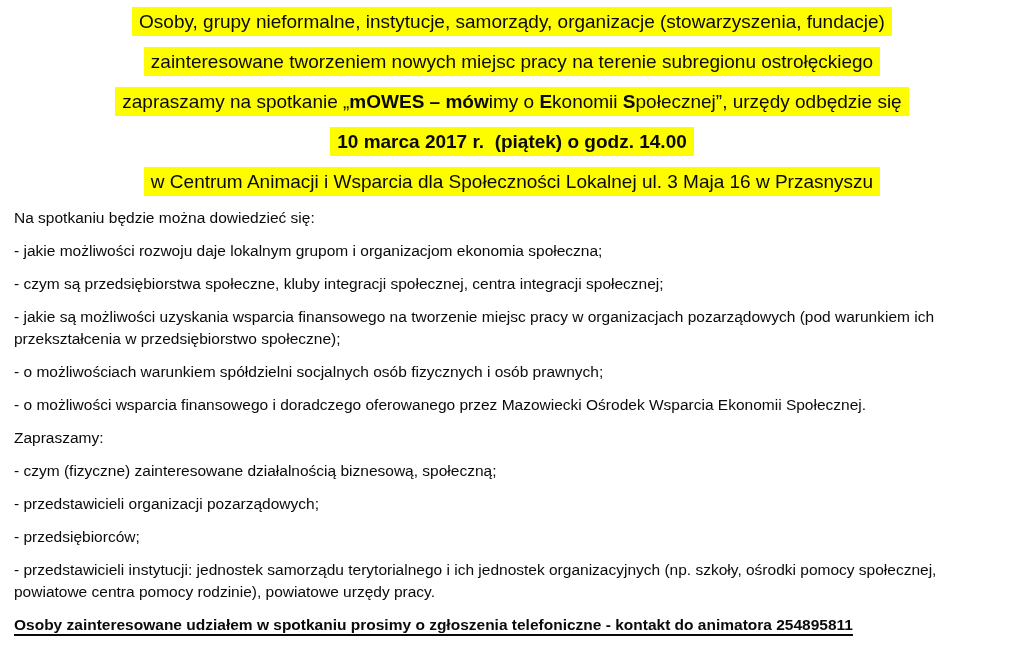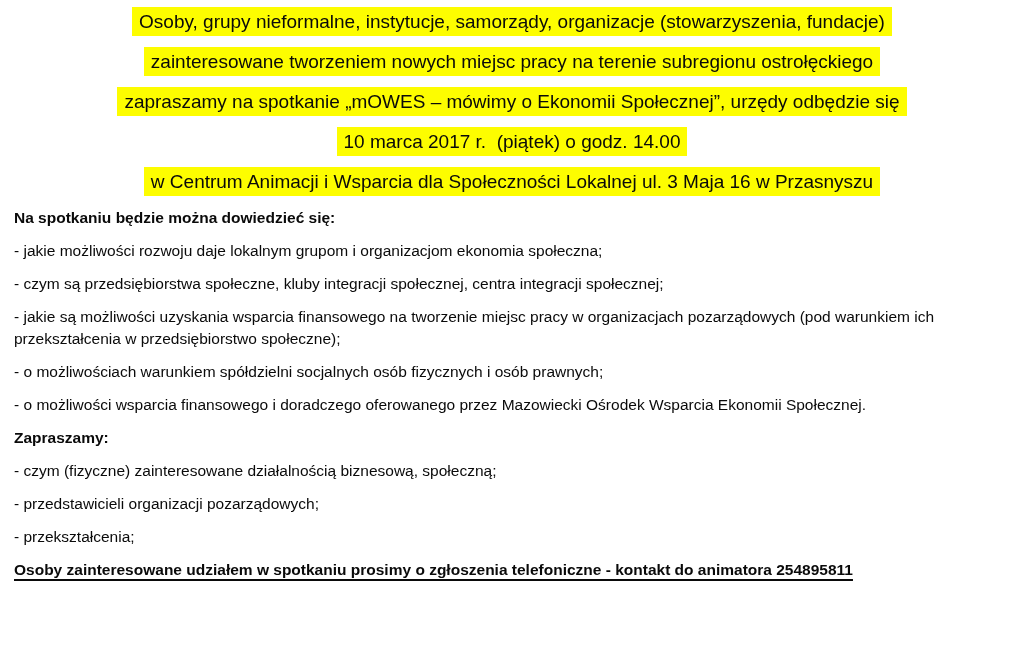--- a/index.html
+++ b/index.html
@@ -30,29 +30,29 @@
   }
   .hl {
     display: inline-block;
     background: var(--highlight, #fdfd00);
     color: var(--text, #000000);
     font-size: 19px;
     line-height: 29px;
     padding: 0 7px;
     white-space: pre-wrap;
   }
-  .bold { font-weight: normal; }
+  .bold { font-weight: bold; }
   
   .body-text {
     margin-top: 9px;
     font-size: 15.5px;
   }
   .section-heading {
     font-size: 15.5px;
-    font-weight: bold;
+    font-weight: normal;
     margin: 0 0 11px 0;
     line-height: 22px;
   }
   .bullet {
     margin: 0 0 11px 0;
     line-height: 22px;
     font-weight: normal;
   }
   .footer-note {
     margin: 3px 0 0 0;
@@ -91,19 +91,20 @@
     <h2 class="section-heading">Na spotkaniu będzie można dowiedzieć się:</h2>
     <p class="bullet">- jakie możliwości rozwoju daje lokalnym grupom i organizacjom ekonomia społeczna;</p>
     <p class="bullet">- czym są przedsiębiorstwa społeczne, kluby integracji społecznej, centra integracji społecznej;</p>
     <p class="bullet">- jakie są możliwości uzyskania wsparcia finansowego na tworzenie miejsc pracy w organizacjach pozarządowych (pod warunkiem ich przekształcenia w przedsiębiorstwo społeczne);</p>
     <p class="bullet">- o możliwościach warunkiem spółdzielni socjalnych osób fizycznych i osób prawnych;</p>
     <p class="bullet">- o możliwości wsparcia finansowego i doradczego oferowanego przez Mazowiecki Ośrodek Wsparcia Ekonomii Społecznej.</p>
 
     <h2 class="section-heading">Zapraszamy:</h2>
     <p class="bullet">- czym (fizyczne) zainteresowane działalnością biznesową, społeczną;</p>
     <p class="bullet">- przedstawicieli organizacji pozarządowych;</p>
-    <p class="bullet">- przekształcenia;</p>
+    <p class="bullet">- przedsiębiorców;</p>
+    <p class="bullet">- przedstawicieli instytucji: jednostek samorządu terytorialnego i ich jednostek organizacyjnych (np. szkoły, ośrodki pomocy społecznej, powiatowe centra pomocy rodzinie), powiatowe urzędy pracy.</p>
 
     <p class="footer-note">Osoby zainteresowane udziałem w spotkaniu prosimy o zgłoszenia telefoniczne - kontakt do animatora 254895811</p>
 
   </main>
 
 </div>
 
 </body></html>

